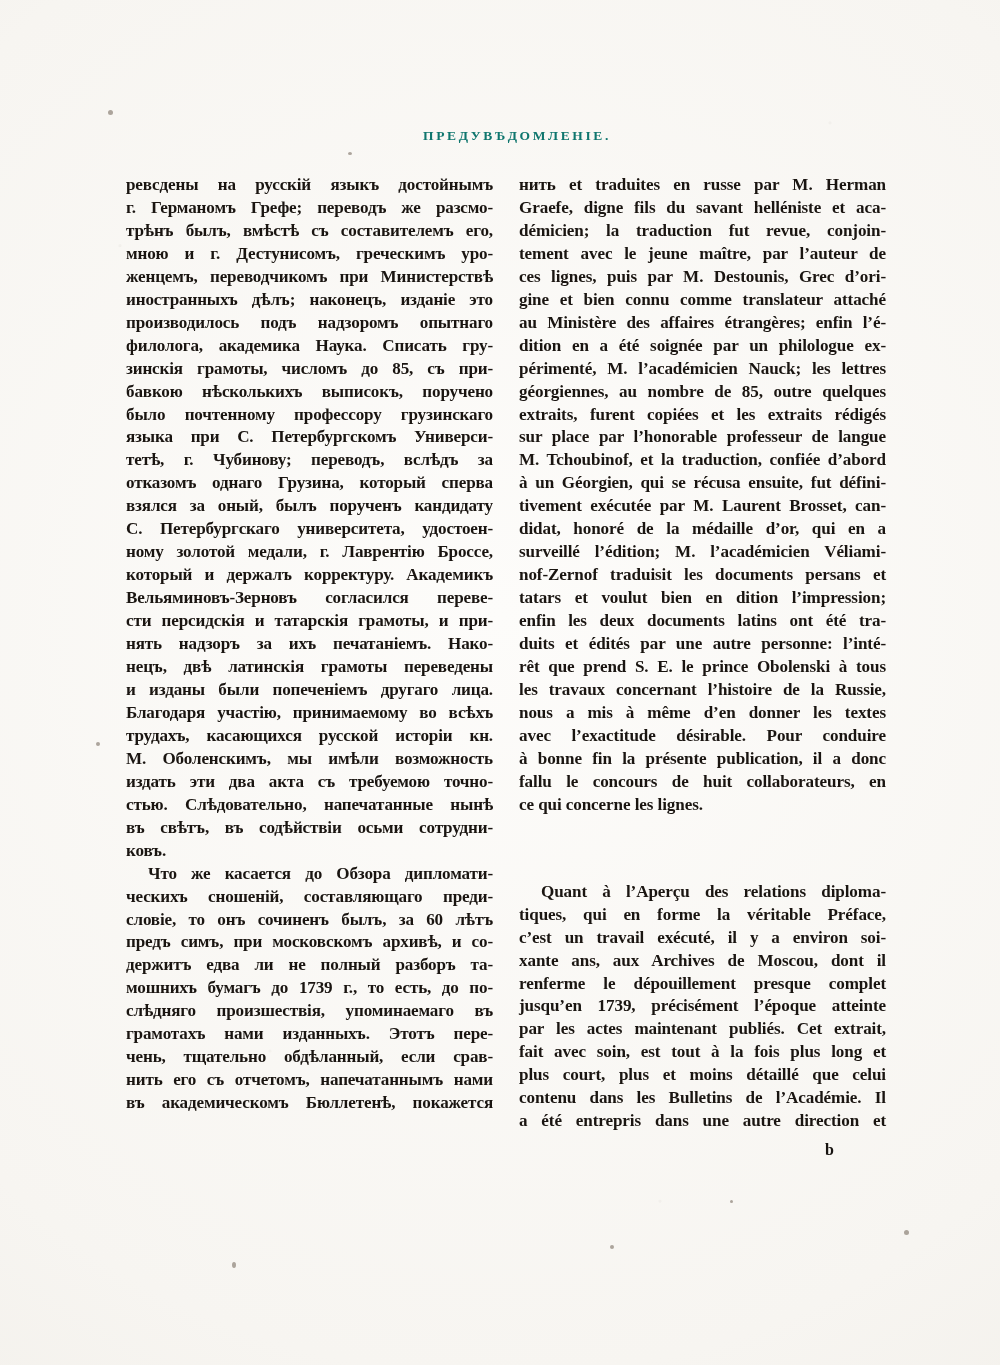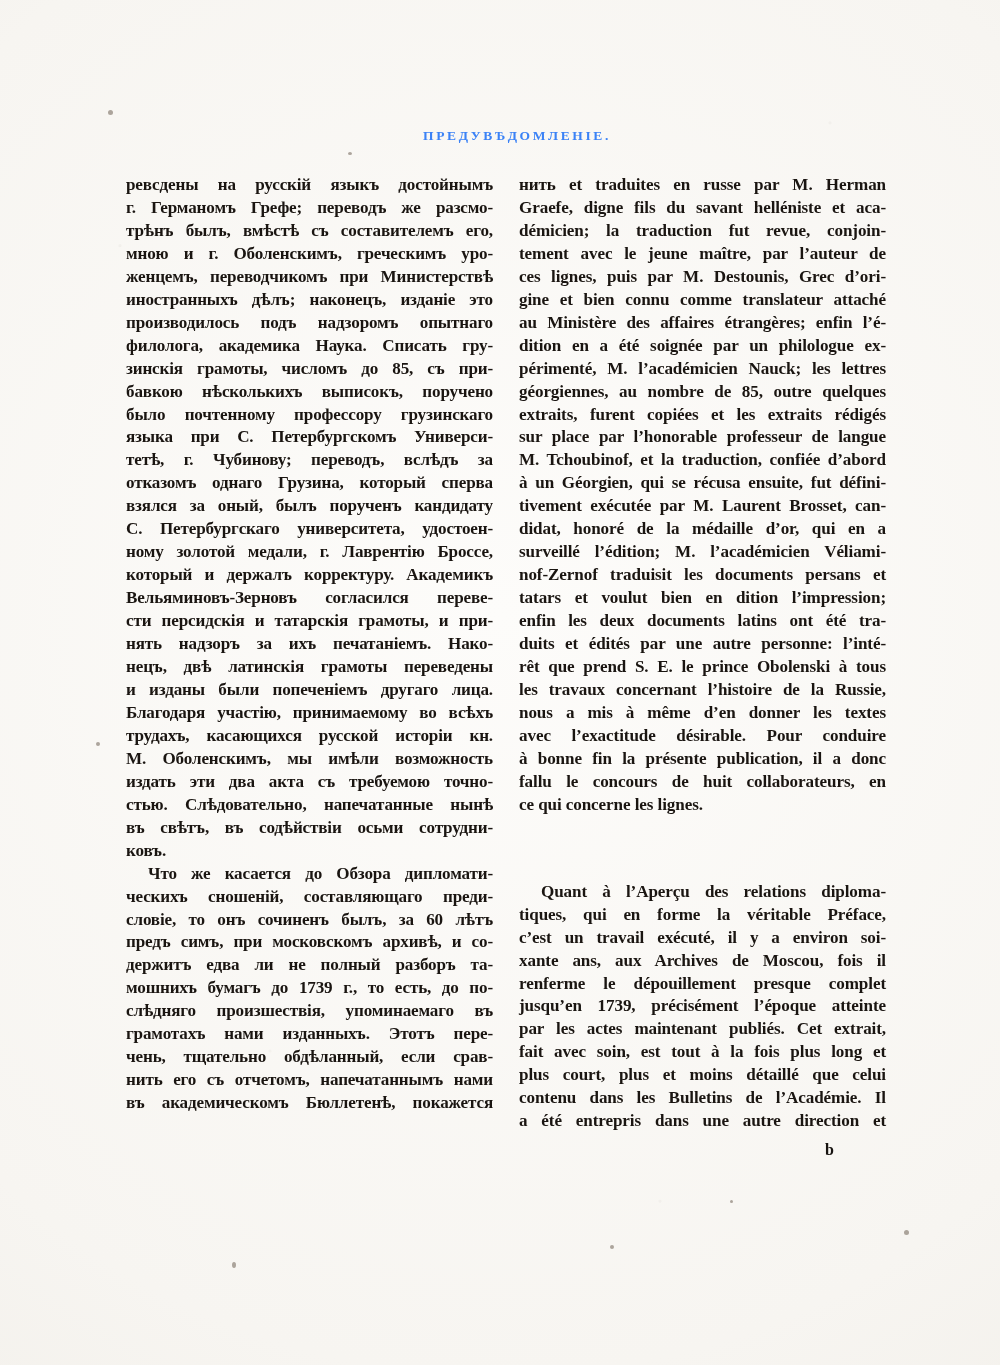--- a/index.html
+++ b/index.html
@@ -42,21 +42,21 @@
     left: 118px;
     top: 128px;
     width: 768px;
   }
 
   .running-head {
     text-align: center;
     font-size: 13.5px;
     letter-spacing: 2.6px;
     font-weight: 700;
-    color: #3b82f6;
+    color: #0f766e;
     margin: 0 0 30px 0;
     padding-left: 30px;
     font-family: "Liberation Serif", "DejaVu Serif", serif;
   }
 
   .columns {
     display: flex;
     justify-content: space-between;
     align-items: flex-start;
   }
@@ -139,21 +139,21 @@
 
   <div class="running-head">ПРЕДУВѢДОМЛЕНIЕ.</div>
 
   <div class="columns">
 
     <div class="col col-left">
       <p>
         <span class="ln">ревсдены на русскій языкъ достойнымъ</span>
         <span class="ln">г. Германомъ Грефе; переводъ же разсмо-</span>
         <span class="ln">трѣнъ былъ, вмѣстѣ съ составителемъ его,</span>
-        <span class="ln">мною и г. Оболенскимъ, греческимъ уро-</span>
+        <span class="ln">мною и г. Дестунисомъ, греческимъ уро-</span>
         <span class="ln">женцемъ, переводчикомъ при Министерствѣ</span>
         <span class="ln">иностранныхъ дѣлъ; наконецъ, изданіе это</span>
         <span class="ln">производилось подъ надзоромъ опытнаго</span>
         <span class="ln">филолога, академика Наука. Списать гру-</span>
         <span class="ln">зинскія грамоты, числомъ до 85, съ при-</span>
         <span class="ln">бавкою нѣсколькихъ выписокъ, поручено</span>
         <span class="ln">было почтенному профессору грузинскаго</span>
         <span class="ln">языка при С. Петербургскомъ Универси-</span>
         <span class="ln">тетѣ, г. Чубинову; переводъ, вслѣдъ за</span>
         <span class="ln">отказомъ однаго Грузина, который сперва</span>
@@ -221,21 +221,21 @@
         <span class="ln">fallu le concours de huit collaborateurs, en</span>
         <span class="ln last">ce qui concerne les lignes.</span>
       </p>
 
       <div class="para-gap big"></div>
 
       <p>
         <span class="ln indent">Quant à l’Aperçu des relations diploma-</span>
         <span class="ln">tiques, qui en forme la véritable Préface,</span>
         <span class="ln">c’est un travail exécuté, il y a environ soi-</span>
-        <span class="ln">xante ans, aux Archives de Moscou, fois il</span>
+        <span class="ln">xante ans, aux Archives de Moscou, dont il</span>
         <span class="ln">renferme le dépouillement presque complet</span>
         <span class="ln">jusqu’en 1739, précisément l’époque atteinte</span>
         <span class="ln">par les actes maintenant publiés. Cet extrait,</span>
         <span class="ln">fait avec soin, est tout à la fois plus long et</span>
         <span class="ln">plus court, plus et moins détaillé que celui</span>
         <span class="ln">contenu dans les Bulletins de l’Académie. Il</span>
         <span class="ln">a été entrepris dans une autre direction et</span>
       </p>
 
       <div class="signature">b</div>

